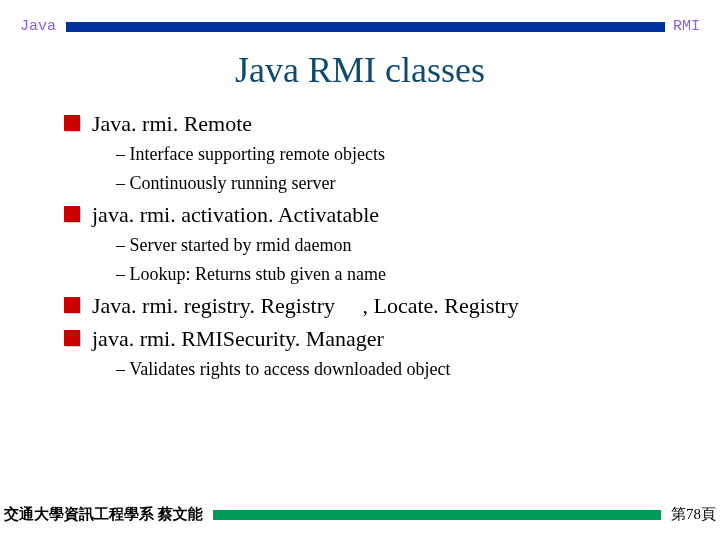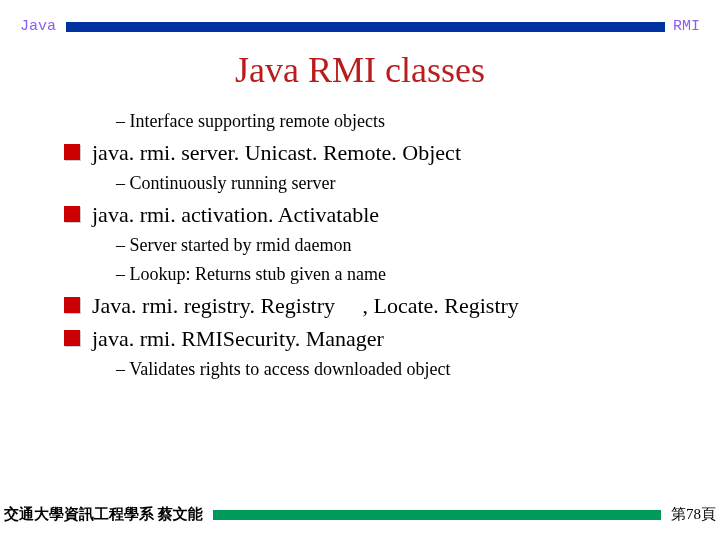--- a/index.html
+++ b/index.html
@@ -27,21 +27,21 @@
     background: #0033a0;
     margin: 0 8px 0 10px;
   }
   .header-right { flex-shrink: 0; }
 
   .title {
     text-align: center;
     font-size: 36px;
     font-family: "Times New Roman", serif;
     margin: 6px 0 18px 0;
-    color: #b91c1c;
+    color: #0c4a6e;
   }
 
   .content {
     padding: 0 40px 0 64px;
   }
 
   .item {
     display: flex;
     align-items: flex-start;
     margin: 3px 0;
@@ -97,25 +97,25 @@
 
 <div class="header">
   <div class="header-left">Java</div>
   <div class="header-bar"></div>
   <div class="header-right">RMI</div>
 </div>
 
 <div class="title">Java RMI classes</div>
 
 <div class="content" id="content">
-    <div class="sub">–   Interface supporting remote objects</div>
     <div class="item">
       <div class="bullet"></div>
-      <div class="item-text">java. rmi. server. Unicast. Remote. Object</div>
+      <div class="item-text">Java. rmi. Remote</div>
     </div>
+    <div class="sub">–   Interface supporting remote objects</div>
     <div class="sub">–   Continuously running server</div>
     <div class="item">
       <div class="bullet"></div>
       <div class="item-text">java. rmi. activation. Activatable</div>
     </div>
     <div class="sub">–   Server started by rmid daemon</div>
     <div class="sub">–   Lookup:  Returns stub given a name</div>
     <div class="item">
       <div class="bullet"></div>
       <div class="item-text">Java. rmi. registry. Registry  ,   Locate. Registry</div>

